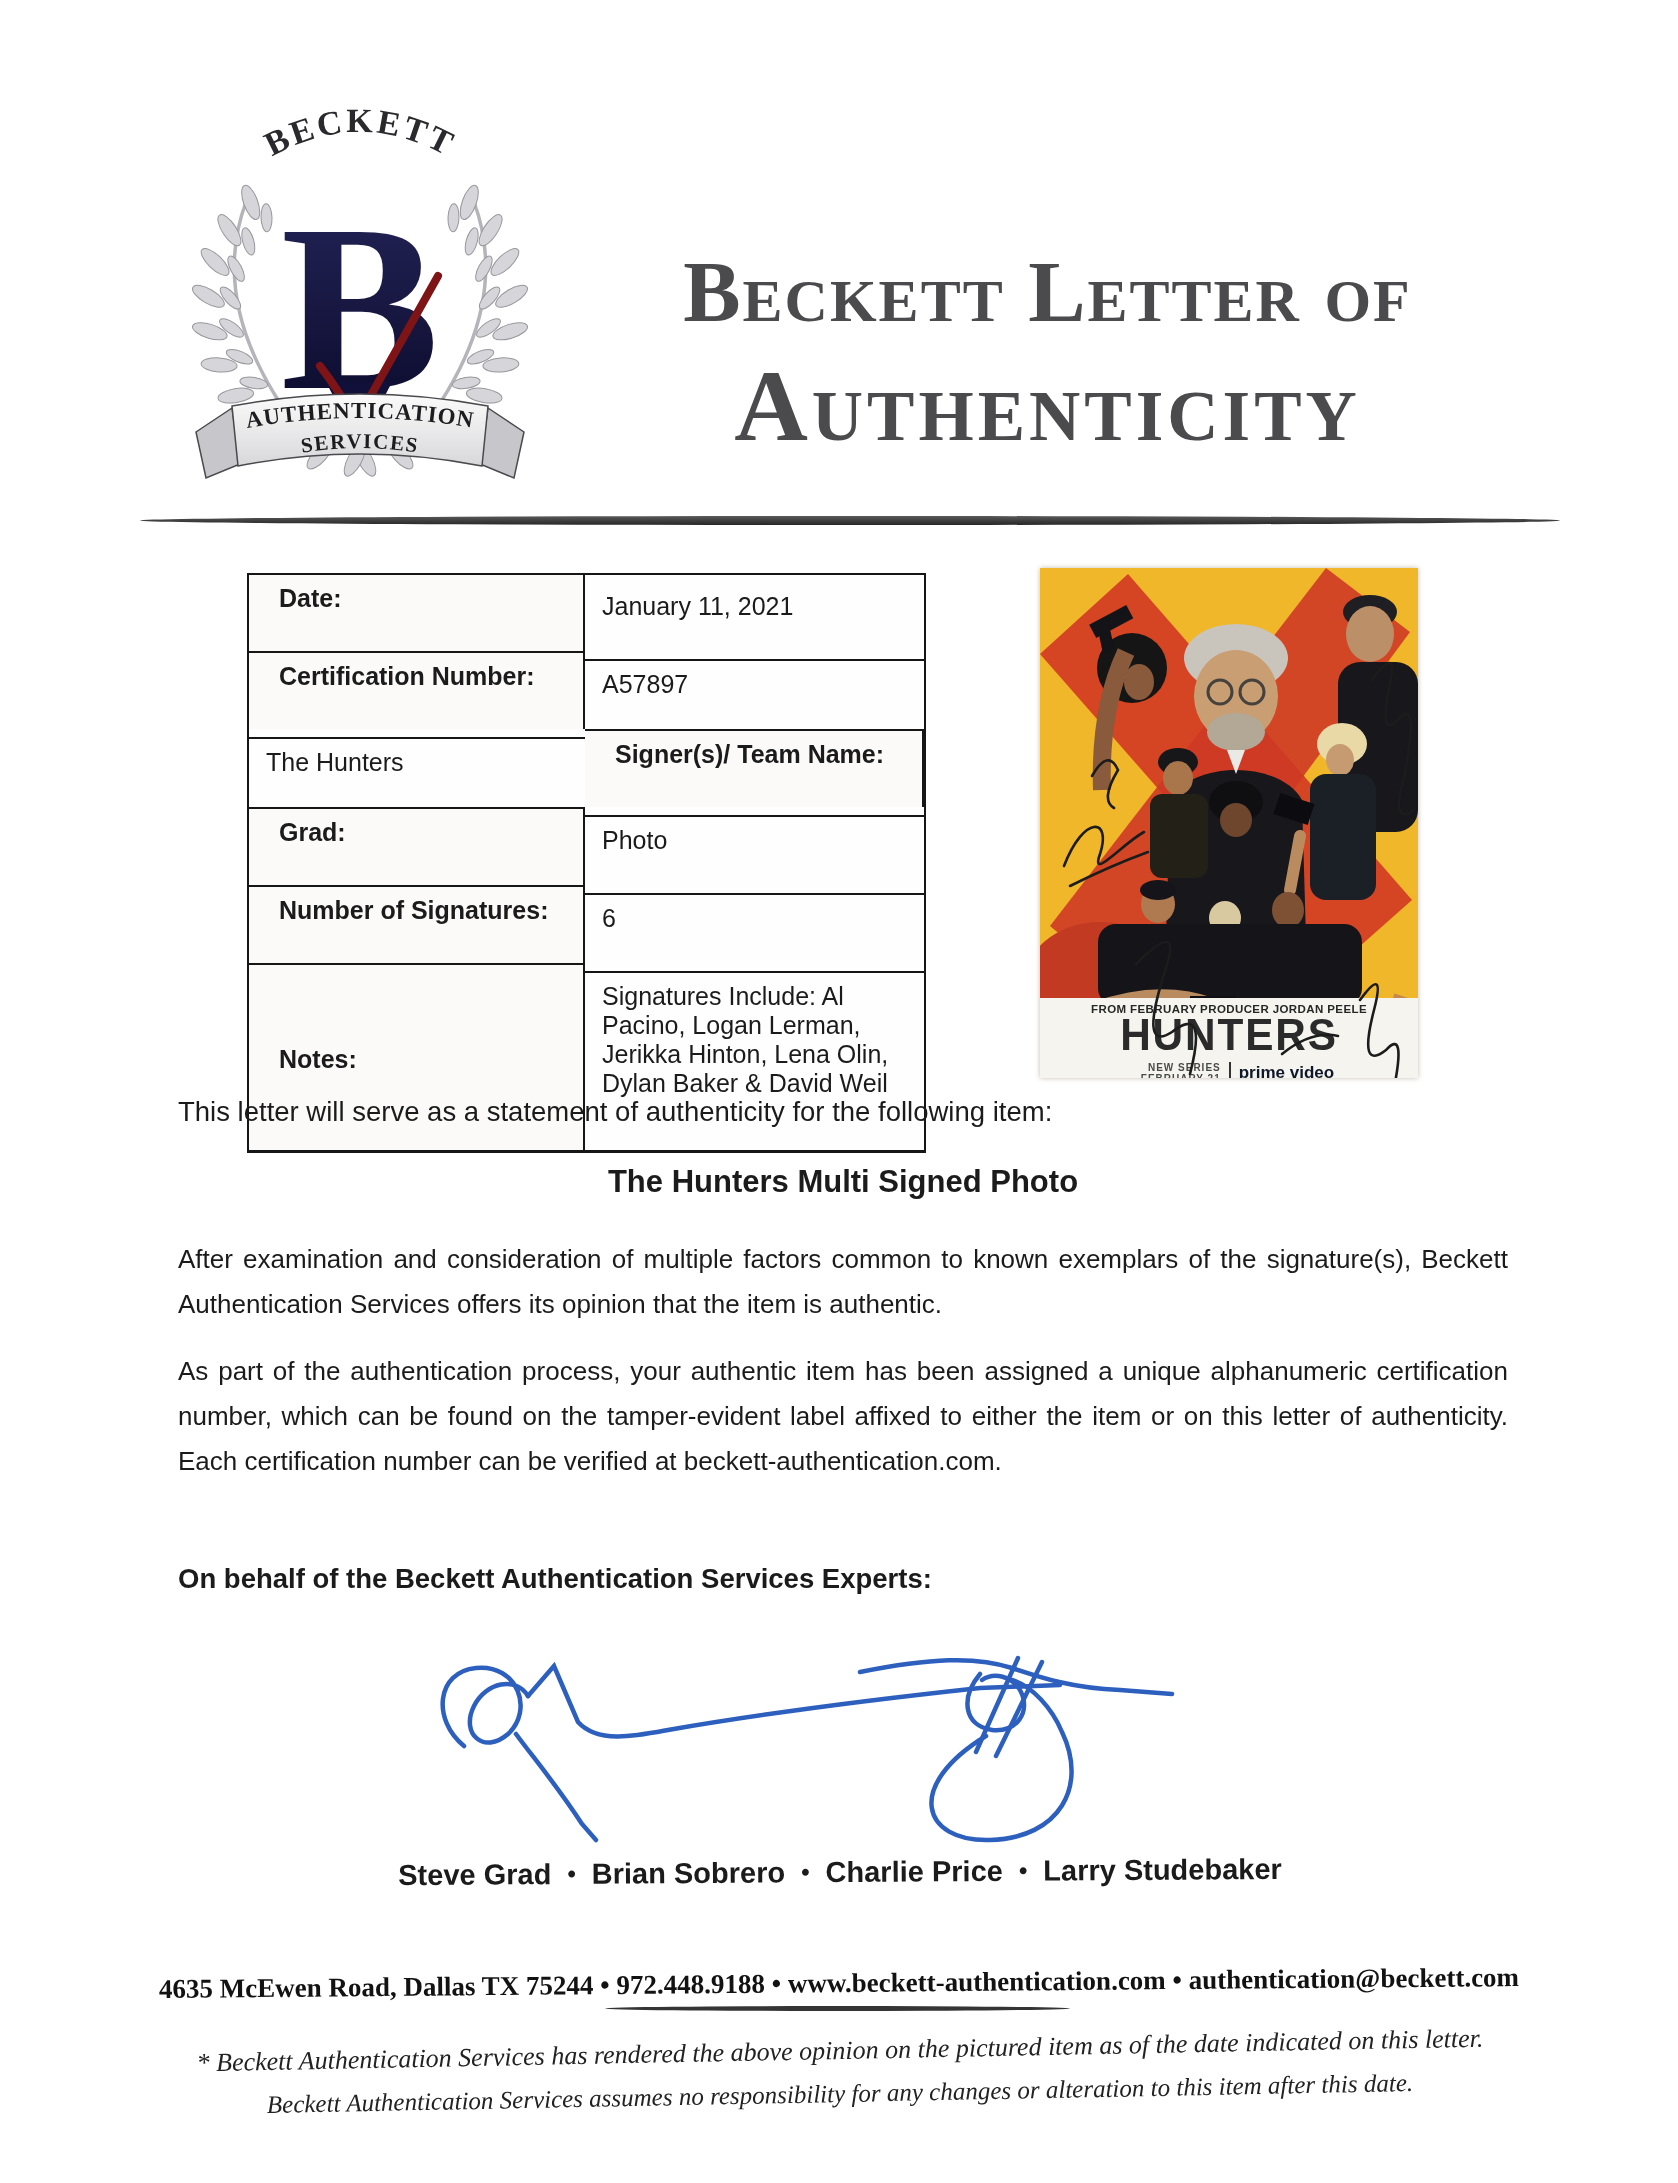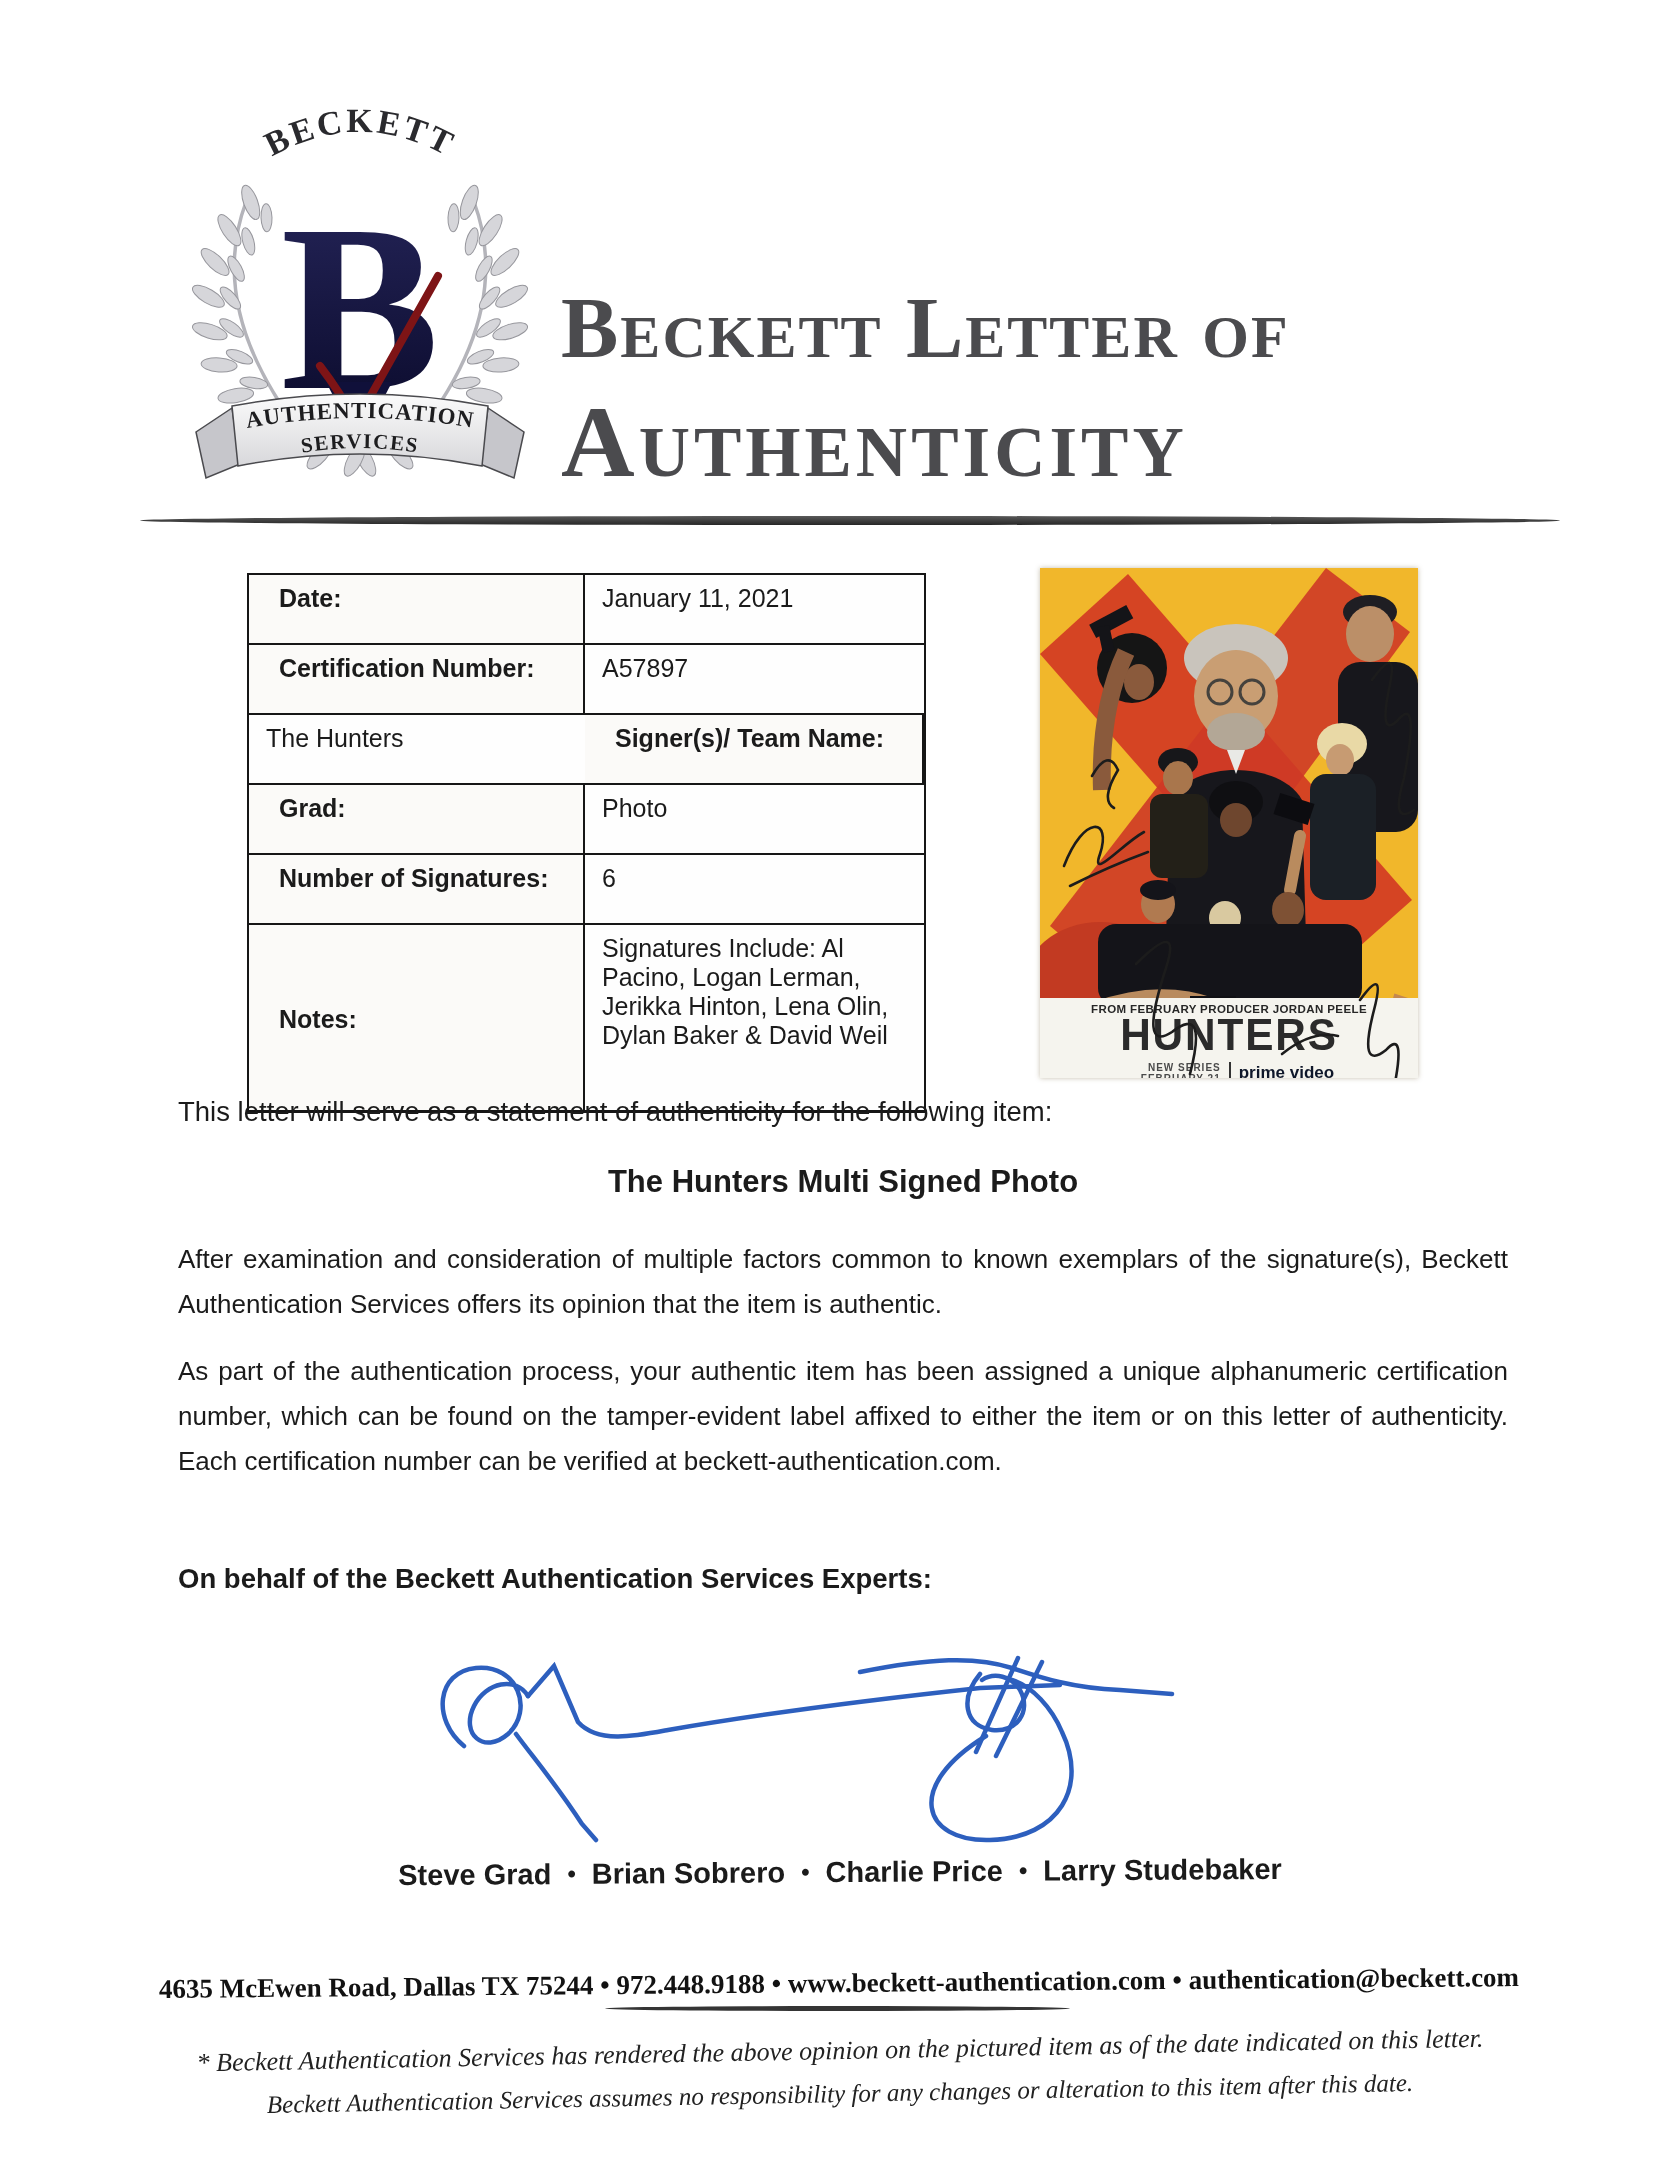--- a/index.html
+++ b/index.html
@@ -4,43 +4,42 @@
 <style>
   html,body{margin:0;padding:0;}
   body{
     width:1678px;height:2183px;position:relative;background:#ffffff;
     font-family:"Liberation Sans",sans-serif;color:#1b1b1b;overflow:hidden;
   }
   
   .logo{position:absolute;left:170px;top:70px;width:380px;height:440px;}
   
   .title-block{
-    position:absolute;left:561px;top:240px;width:1005px;text-align:left;
+    position:absolute;left:545px;top:240px;width:1005px;text-align:center;
     font-family:"Liberation Serif",serif;font-variant:small-caps;font-weight:600;
     color:#4b4b4e;
-    margin-top:36px;
   }
   .title-line1{font-size:86px;line-height:104px;letter-spacing:2px;}
   .title-line2{font-size:102px;line-height:124px;letter-spacing:4px;}
   
   .lens{border-radius:50%;background:#353535;}
   .divider-top{position:absolute;left:140px;top:516px;width:1420px;height:9px;
     background:linear-gradient(#5a5a5a,#262626);}
   .divider-footer{position:absolute;left:605px;top:2006px;width:465px;height:5px;}
   
   .details-table{
     position:absolute;left:247px;top:573px;width:675px;
     border:2px solid #161616;border-bottom-width:3px;
     display:grid;grid-template-columns:336px 1fr;
     font-size:25px;background:#fefefe;
   }
   .details-table .cell{border-top:2px solid #161616;padding:9px 10px 6px 30px;}
   .details-table .cell.first{border-top:none;}
   .details-table .label{font-weight:700;border-right:2px solid #161616;background:#fbfaf8;}
-  .details-table .value{padding-left:17px;}
+  .details-table .value{padding-left:17px;margin-top:8px;}
   .row-h{min-height:53px;}
   .notes-label{display:flex;align-items:center;min-height:170px;}
   
   .poster{
     position:absolute;left:1040px;top:568px;width:378px;height:510px;
     overflow:hidden;box-shadow:0 0 5px rgba(90,70,20,.35);background:#f1b72b;
   }
   .poster-art{position:absolute;left:0;top:0;}
   .poster-band{
     position:absolute;left:0;bottom:0;width:378px;height:80px;background:#f5f4ee;

